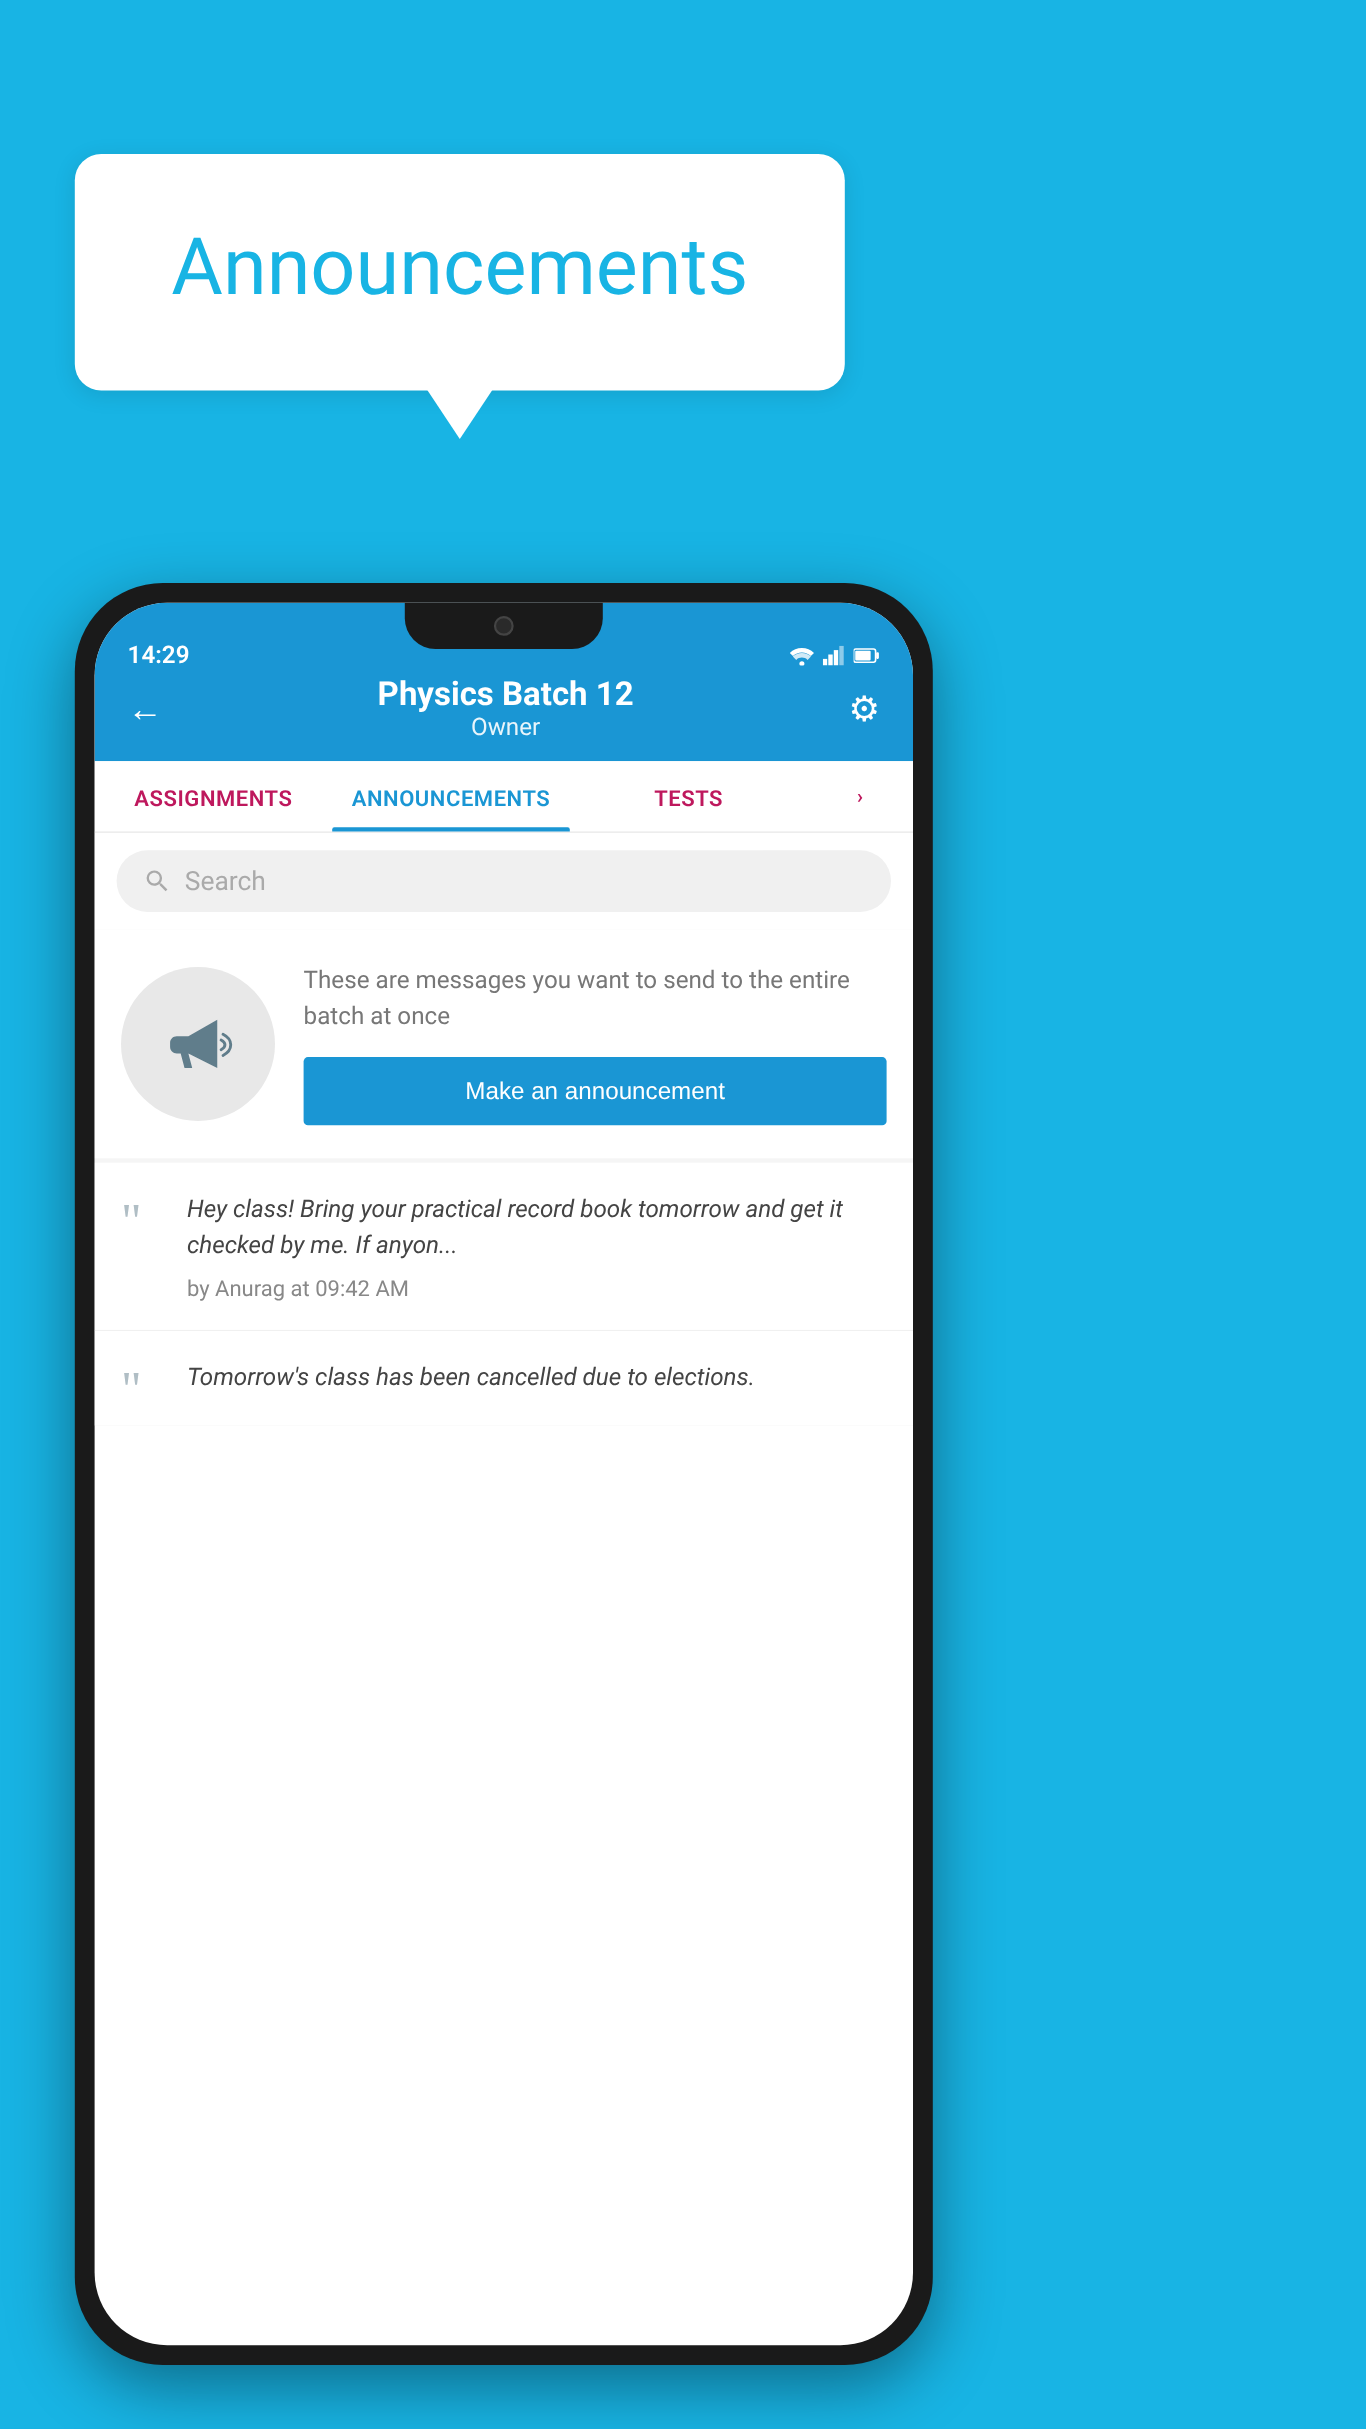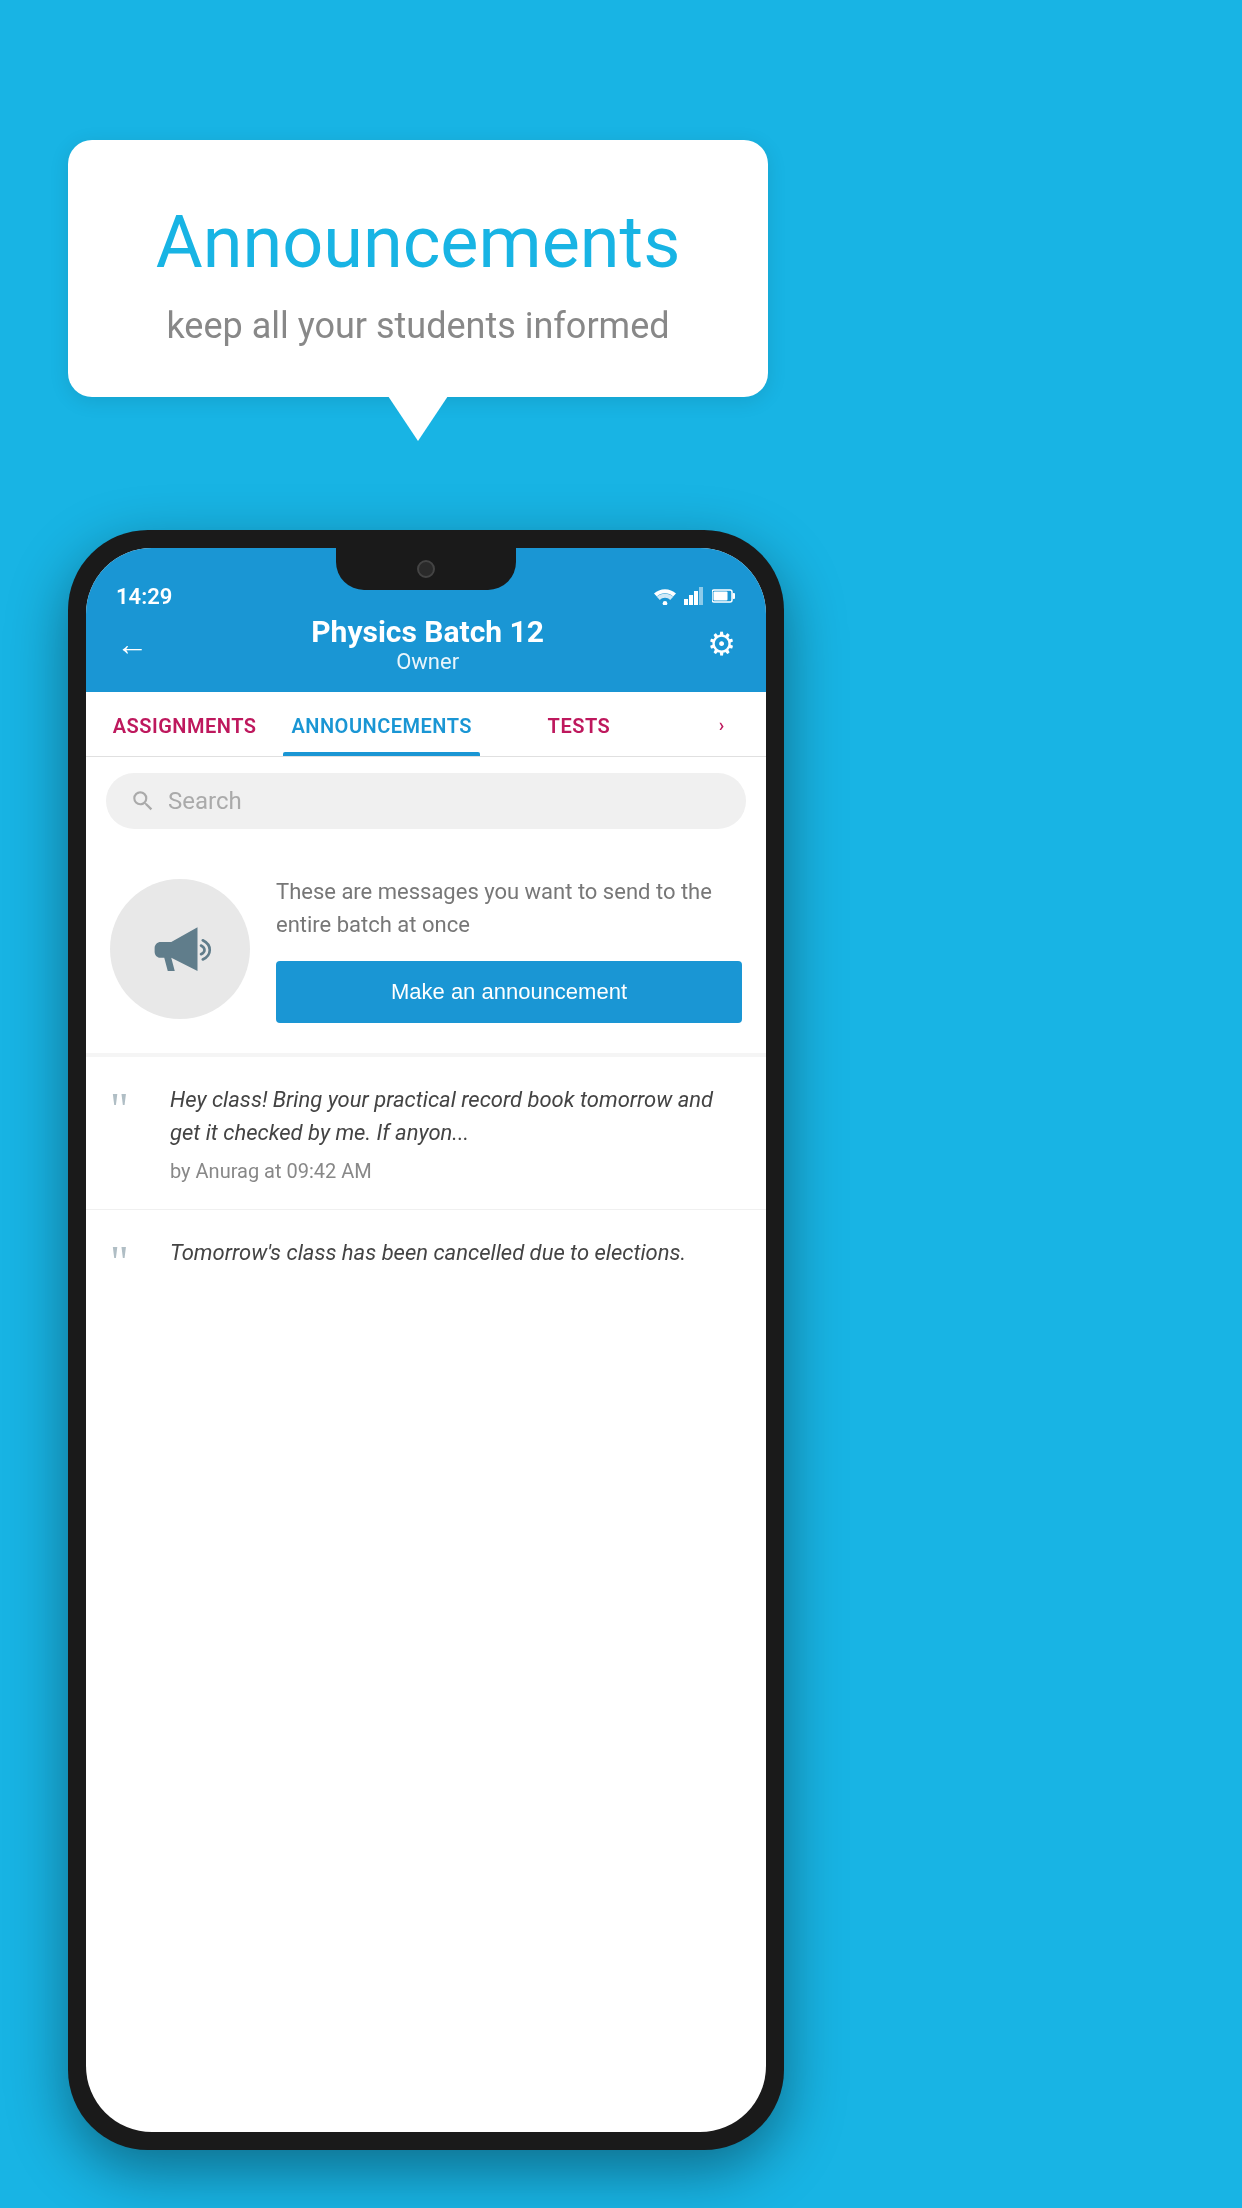--- a/index.html
+++ b/index.html
@@ -55,21 +55,21 @@
       font-size: 36px;
       color: #888;
       font-weight: 400;
     }
 
     
     .phone-container {
       position: absolute;
       top: 530px;
       left: 68px;
-      width: 716px;
+      width: 780px;
       height: 1620px;
     }
 
     .phone-outer {
       width: 100%;
       height: 100%;
       background: #1a1a1a;
       border-radius: 80px;
       position: relative;
       box-shadow: 0 20px 60px rgba(0,0,0,0.4);
@@ -347,21 +347,20 @@
     }
   </style>
 </head>
 <body>
 
 <div style="position:absolute;inset:0;background:#18b4e4;"></div>
 
 <div class="speech-bubble-container">
   <div class="speech-bubble">
     <div class="speech-bubble-title">Announcements</div>
-    <div class="speech-bubble-subtitle">keep all your students informed</div>
   </div>
 </div>
 
 <div class="phone-container">
   <div class="phone-outer">
 
     <div class="phone-screen">
 
       <div class="notch">
         <div class="notch-camera"></div>

